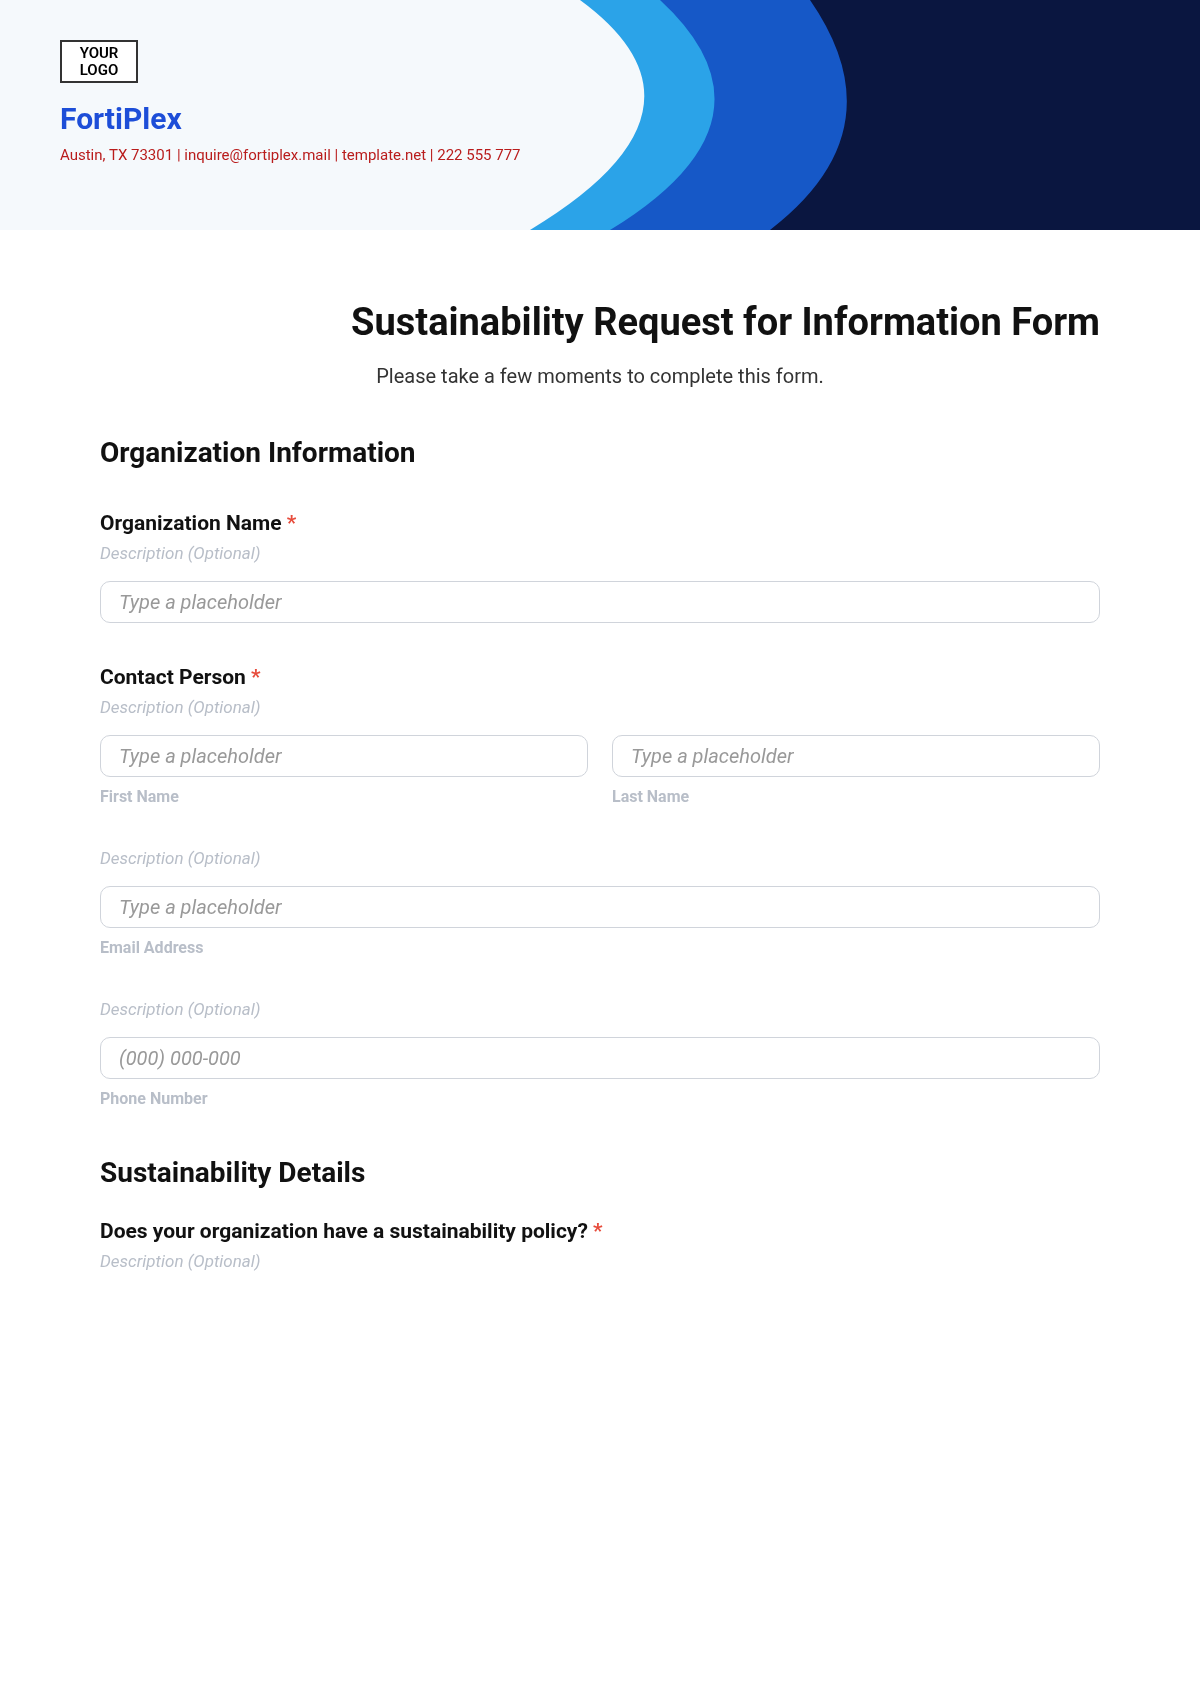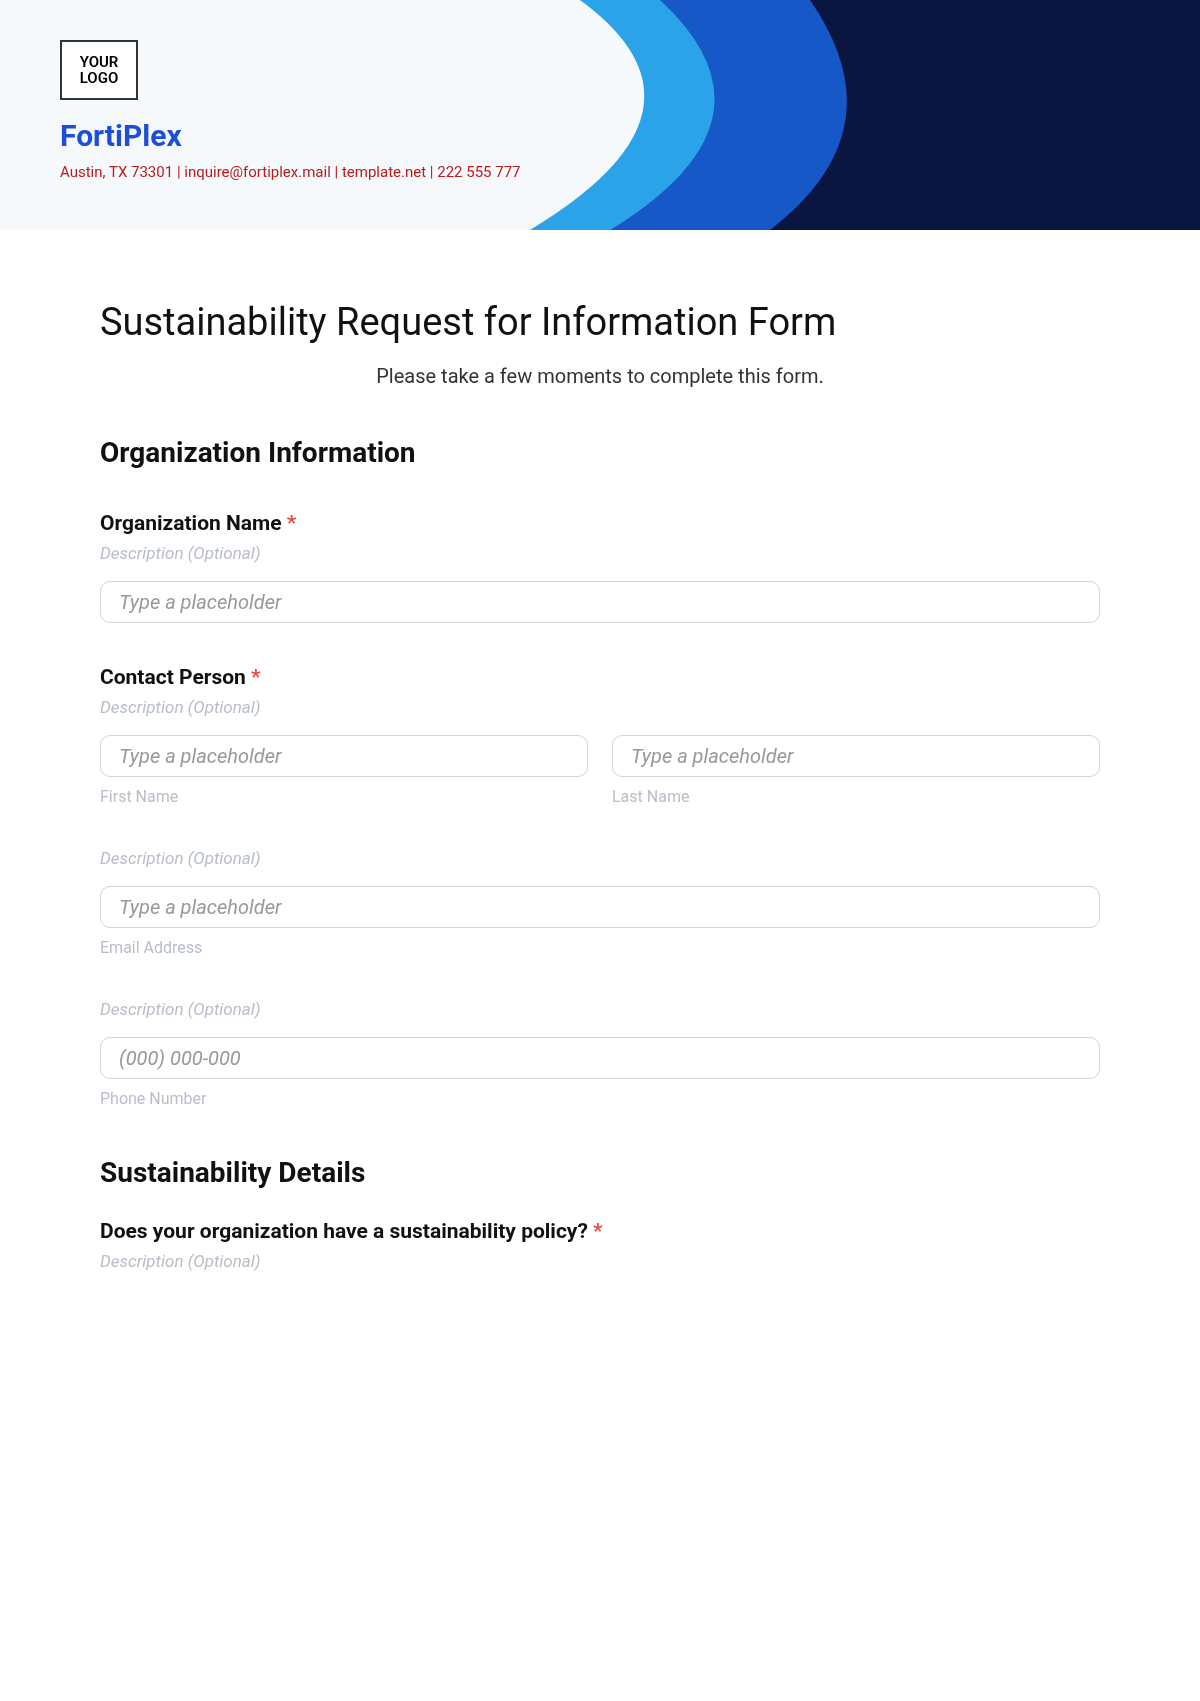--- a/index.html
+++ b/index.html
@@ -1,33 +1,33 @@
 <!DOCTYPE html>
 <html><head>
 <meta charset="utf-8">
 <style>
 * { box-sizing: border-box; margin: 0; padding: 0; }
 body { font-family: -apple-system, BlinkMacSystemFont, 'Segoe UI', Roboto, Arial, sans-serif; background: #fff; width: 1200px; }
 .header { background: #f5f9fc; height: 230px; position: relative; overflow: hidden; }
 .header-content { padding: 40px 0 0 60px; position: relative; z-index: 2; }
-.logo-box { border: 2px solid #333; width: 78px; height: 60px; display: flex; align-items: center; justify-content: center; font-size: 15px; font-weight: 600; line-height: 1.1; text-align: center; background: #fff; }
+.logo-box { border: 2px solid #333; width: 78px; height: 43px; display: flex; align-items: center; justify-content: center; font-size: 15px; font-weight: 600; line-height: 1.1; text-align: center; background: #fff; }
 .company-name { color: #1d4ed8; font-size: 30px; font-weight: 700; margin-top: 18px; }
 .company-info { color: #b91c1c; font-size: 15px; margin-top: 10px; }
 .curves { position: absolute; top: 0; right: 0; width: 720px; height: 230px; }
 .main { padding: 70px 100px 40px 100px; }
-.page-title { font-size: 38px; font-weight: 400; text-align: left; color: #111; }
+.page-title { font-size: 38px; font-weight: 700; text-align: right; color: #111; }
 .page-subtitle { text-align: center; font-size: 20px; color: #333; margin-top: 20px; }
 .section-title { font-size: 28px; font-weight: 700; color: #111; margin-top: 48px; }
 .field-group { margin-top: 42px; }
 .field-label { font-size: 21px; font-weight: 700; color: #111; }
 .required { color: #e74c3c; }
 .field-desc { color: #b8bec8; font-size: 17px; font-style: italic; margin-top: 8px; }
 .input { width: 100%; border: 1px solid #d0d4db; border-radius: 10px; padding: 8px 18px; font-size: 20px; font-style: italic; color: #999; margin-top: 18px; font-family: inherit; }
 .input::placeholder { color: #999; font-style: italic; }
-.sublabel { color: #b8bec8; font-size: 16px; font-weight: 400; margin-top: 10px; }
+.sublabel { color: #b8bec8; font-size: 16px; font-weight: 700; margin-top: 10px; }
 .two-col { display: flex; gap: 24px; margin-top: 18px; }
 .two-col .col { flex: 1; }
 .two-col .input { margin-top: 0; }
 </style>
 </head>
 <body>
 
 <div class="header">
   <svg class="curves" viewBox="0 0 720 230" preserveAspectRatio="none">
     <path d="M 100 0 Q 250 110 50 230 L 720 230 L 720 0 Z" fill="#2ba3e8"></path>

